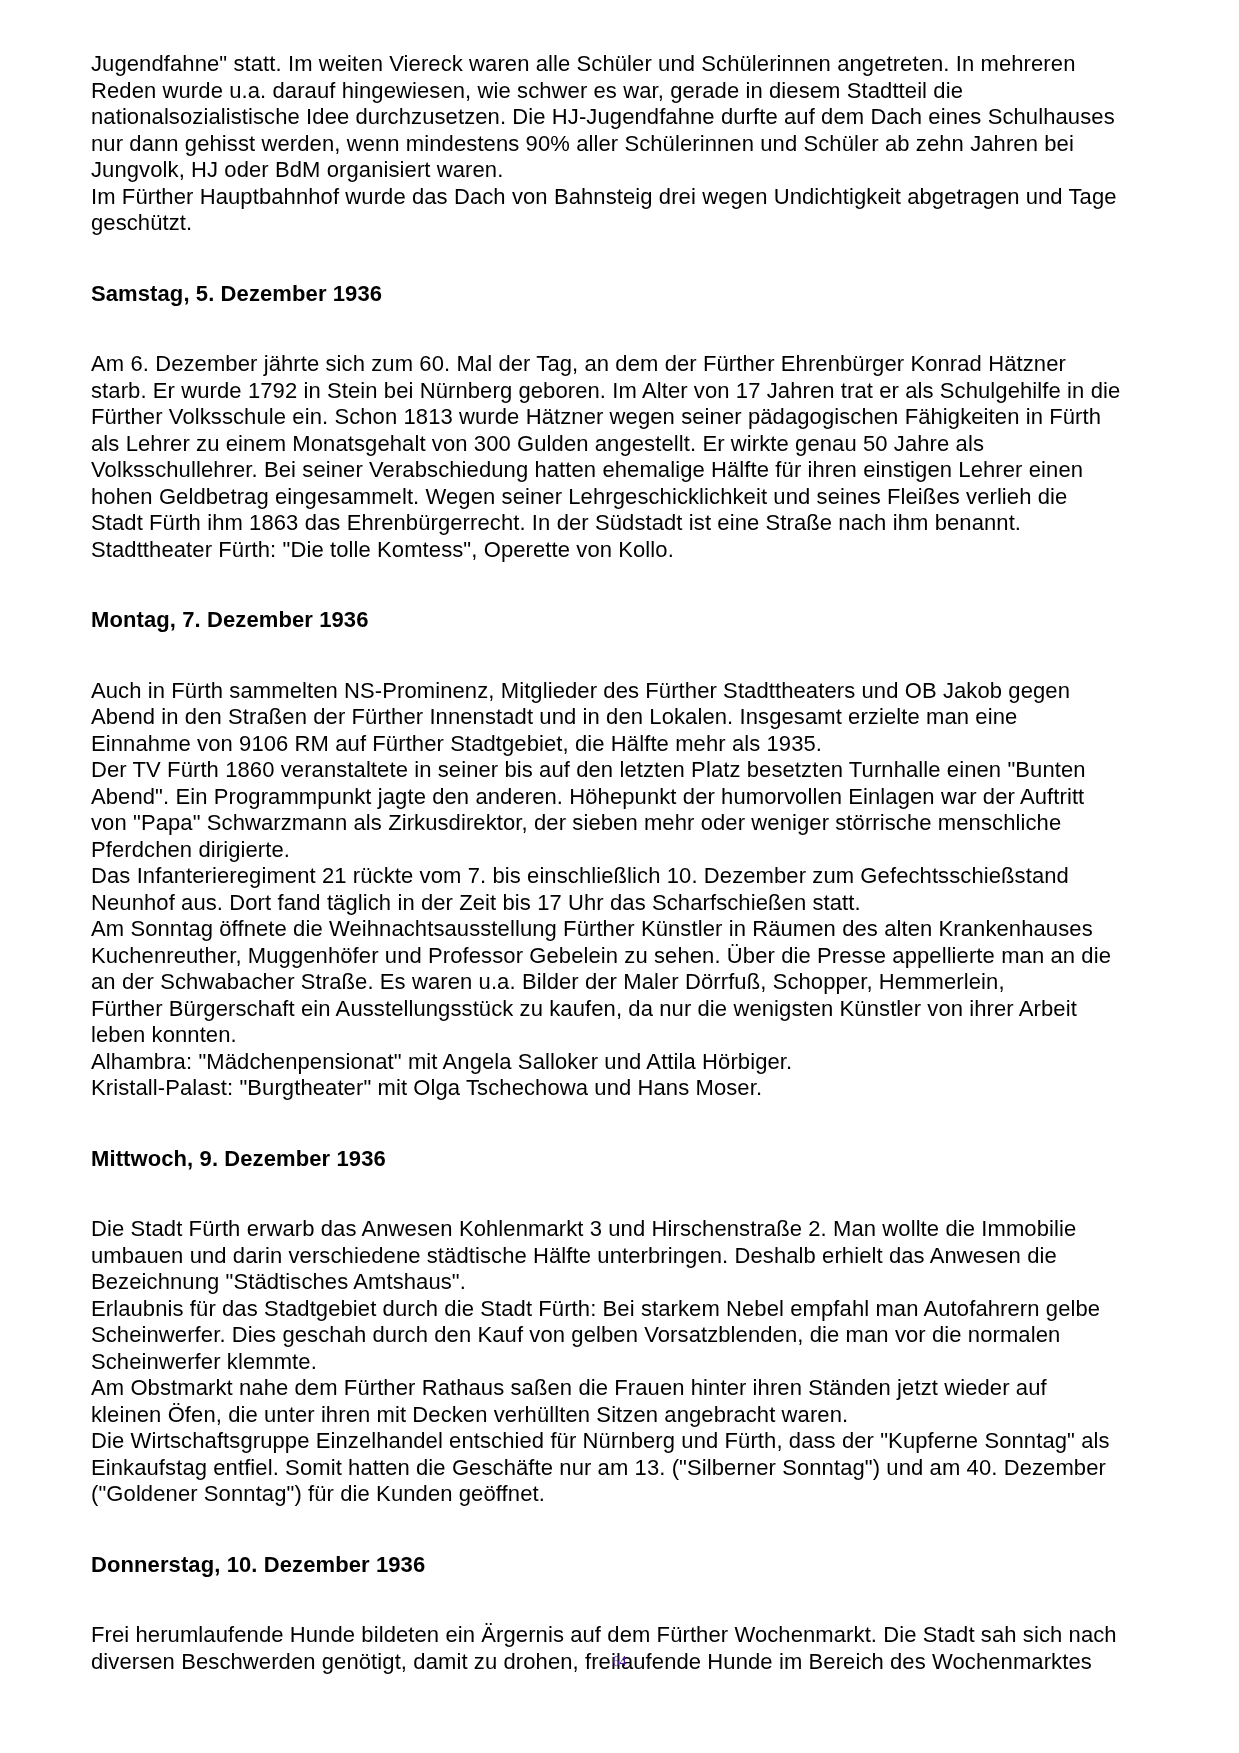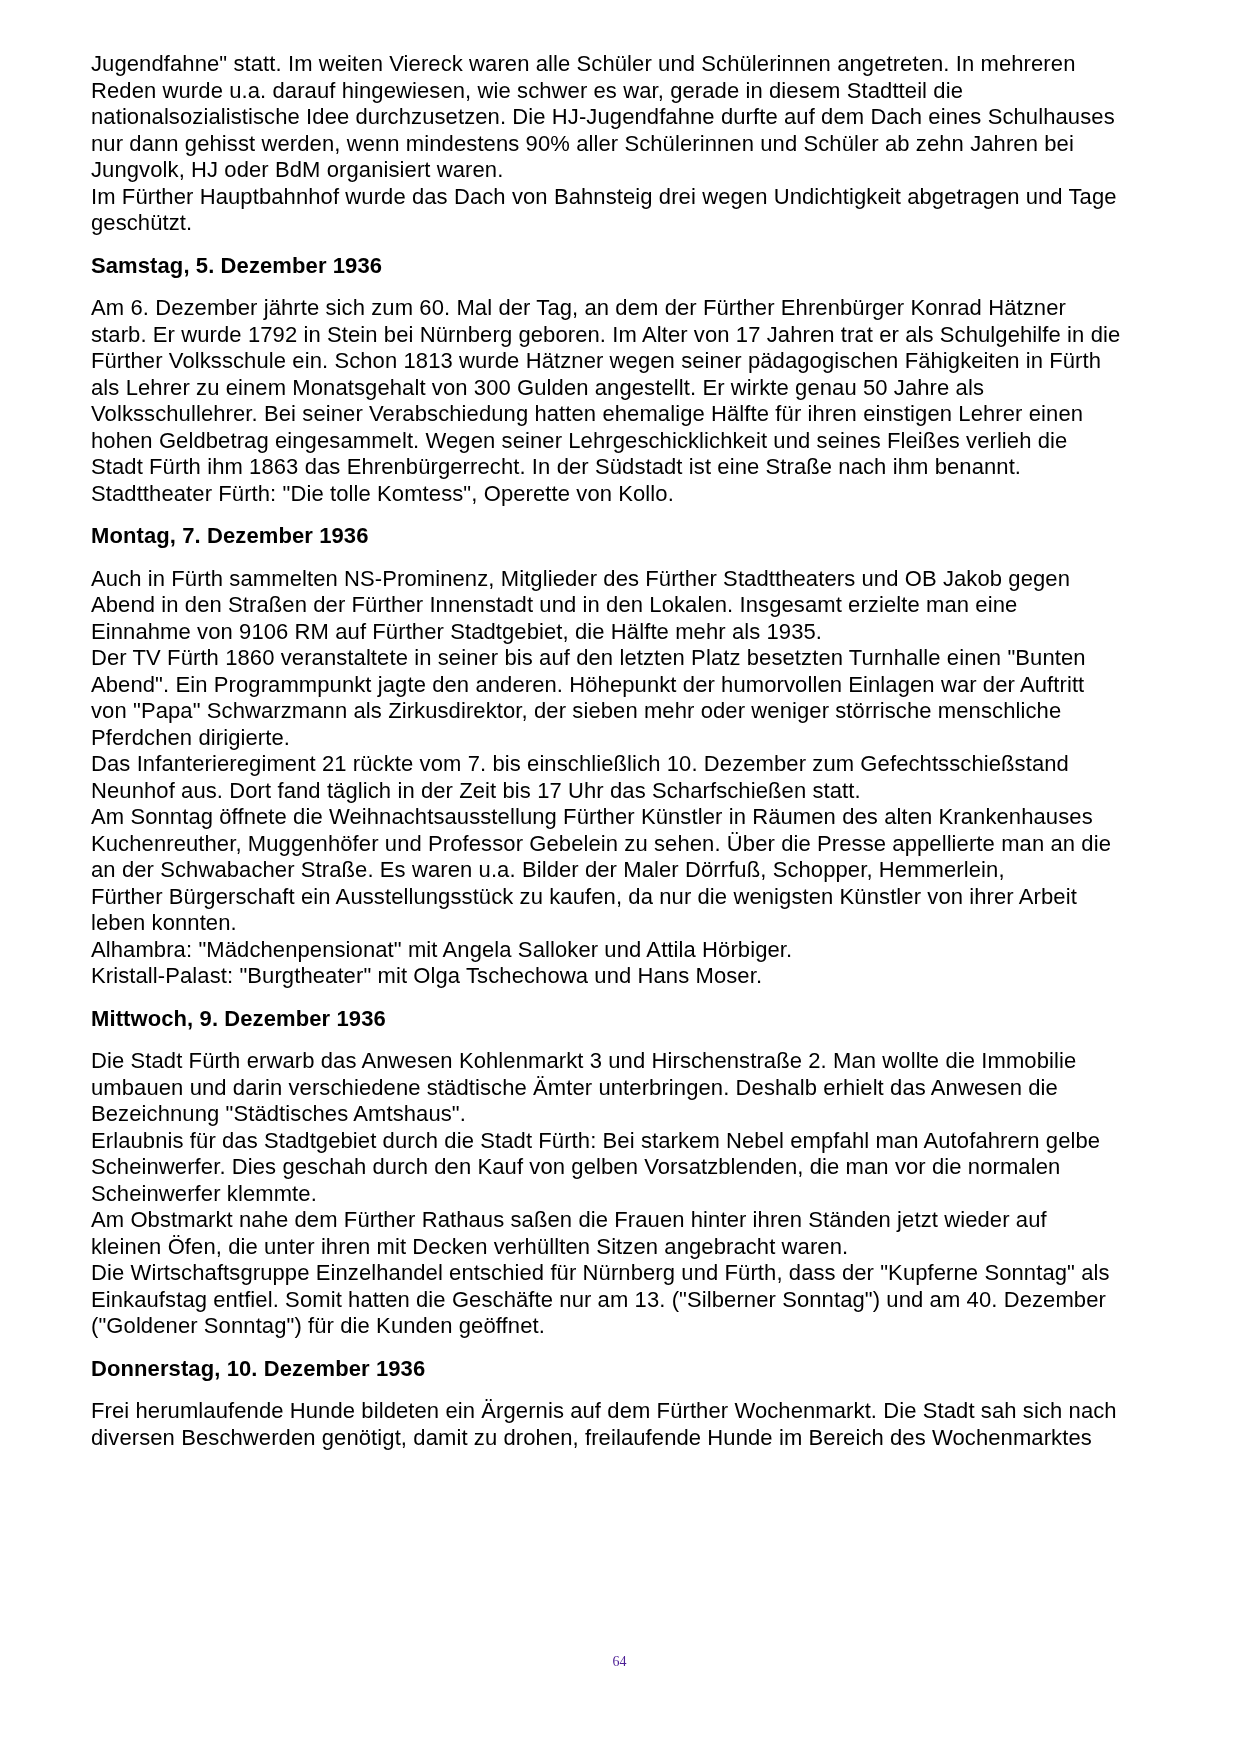--- a/index.html
+++ b/index.html
@@ -24,21 +24,21 @@
   }
   .para { margin: 0; }
   .line {
     height: 26.5px;
     line-height: 26.5px;
     font-size: 22px;
     white-space: pre;
     letter-spacing: 0.1px;
   }
   .heading {
-    margin: 16px 0;
+    margin: 44px 0;
   }
   .heading .line {
     font-weight: 700;
   }
   .footer {
     position: absolute;
     top: 1650px;
     left: 0;
     width: 100%;
     text-align: center;
@@ -96,21 +96,21 @@
         <div class="line">Fürther Bürgerschaft ein Ausstellungsstück zu kaufen, da nur die wenigsten Künstler von ihrer Arbeit</div>
         <div class="line">leben konnten.</div>
         <div class="line">Alhambra: "Mädchenpensionat" mit Angela Salloker und Attila Hörbiger.</div>
         <div class="line">Kristall-Palast: "Burgtheater" mit Olga Tschechowa und Hans Moser.</div>
       </div>
       <div class="heading">
         <div class="line">Mittwoch, 9. Dezember 1936</div>
       </div>
       <div class="para">
         <div class="line">Die Stadt Fürth erwarb das Anwesen Kohlenmarkt 3 und Hirschenstraße 2. Man wollte die Immobilie</div>
-        <div class="line">umbauen und darin verschiedene städtische Ämter unterbringen. Deshalb erhielt das Anwesen die</div>
+        <div class="line">umbauen und darin verschiedene städtische Hälfte unterbringen. Deshalb erhielt das Anwesen die</div>
         <div class="line">Bezeichnung "Städtisches Amtshaus".</div>
         <div class="line">Erlaubnis für das Stadtgebiet durch die Stadt Fürth: Bei starkem Nebel empfahl man Autofahrern gelbe</div>
         <div class="line">Scheinwerfer. Dies geschah durch den Kauf von gelben Vorsatzblenden, die man vor die normalen</div>
         <div class="line">Scheinwerfer klemmte.</div>
         <div class="line">Am Obstmarkt nahe dem Fürther Rathaus saßen die Frauen hinter ihren Ständen jetzt wieder auf</div>
         <div class="line">kleinen Öfen, die unter ihren mit Decken verhüllten Sitzen angebracht waren.</div>
         <div class="line">Die Wirtschaftsgruppe Einzelhandel entschied für Nürnberg und Fürth, dass der "Kupferne Sonntag" als</div>
         <div class="line">Einkaufstag entfiel. Somit hatten die Geschäfte nur am 13. ("Silberner Sonntag") und am 40. Dezember</div>
         <div class="line">("Goldener Sonntag") für die Kunden geöffnet.</div>
       </div>

